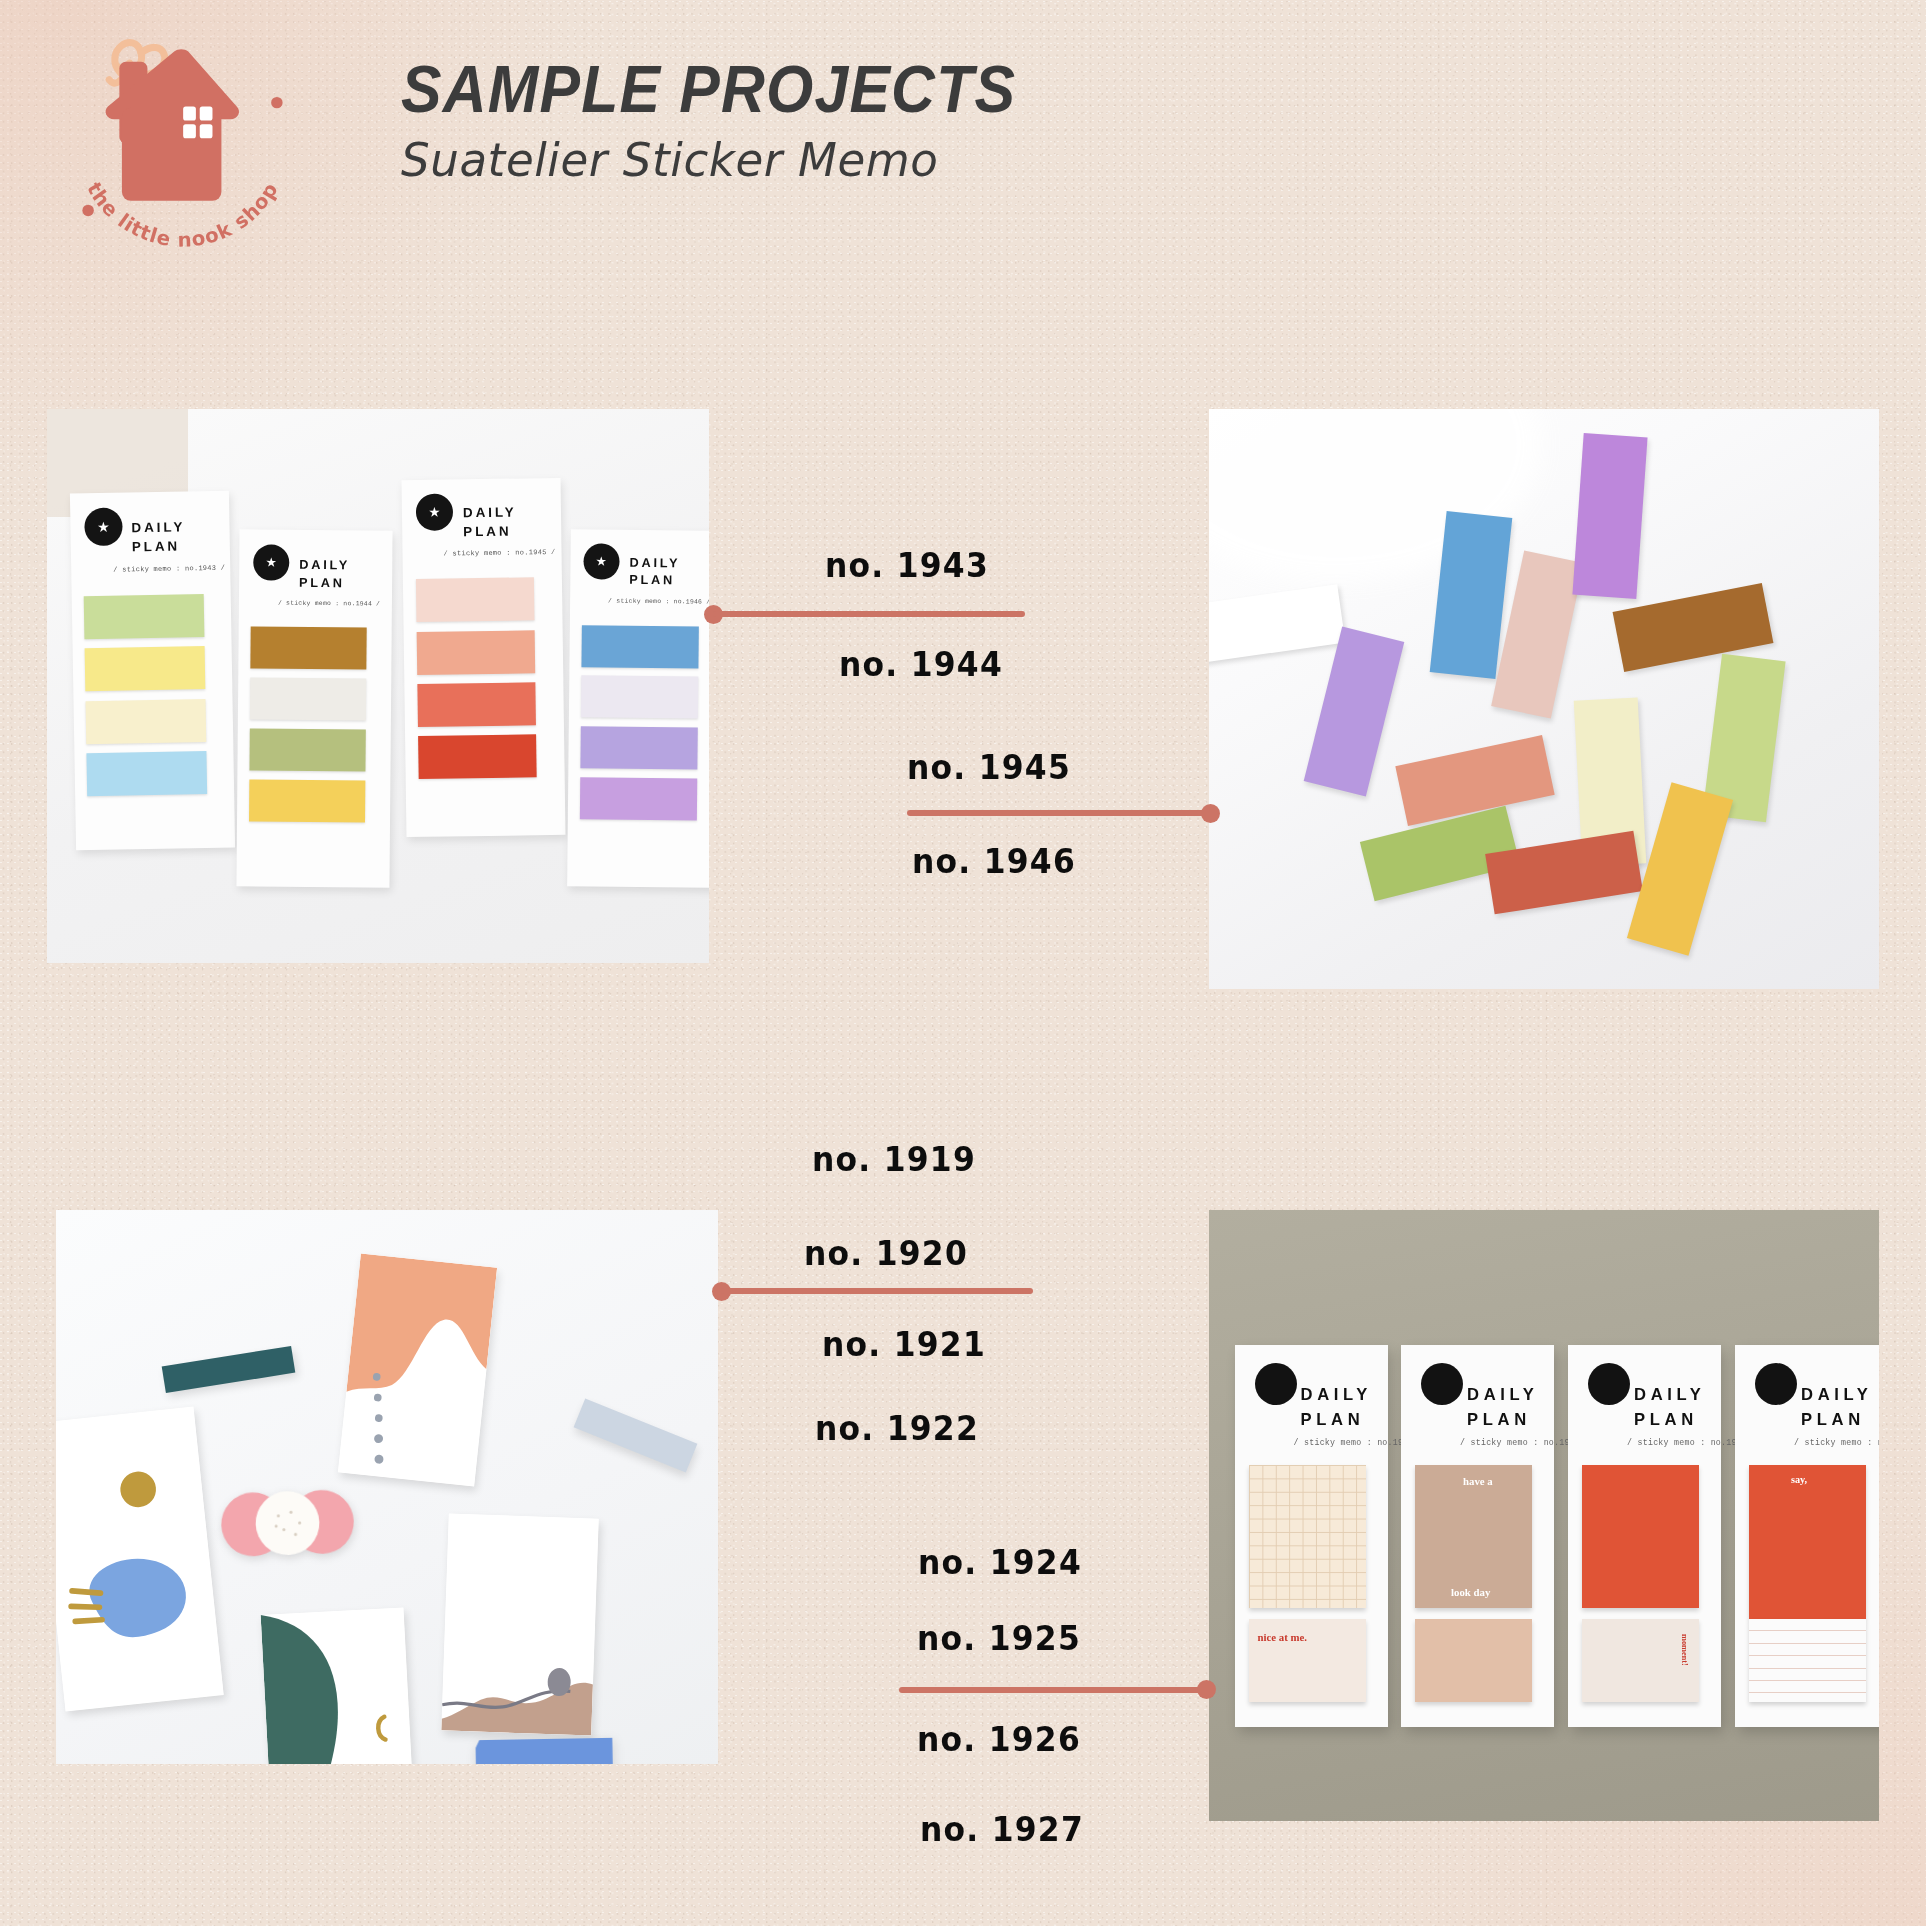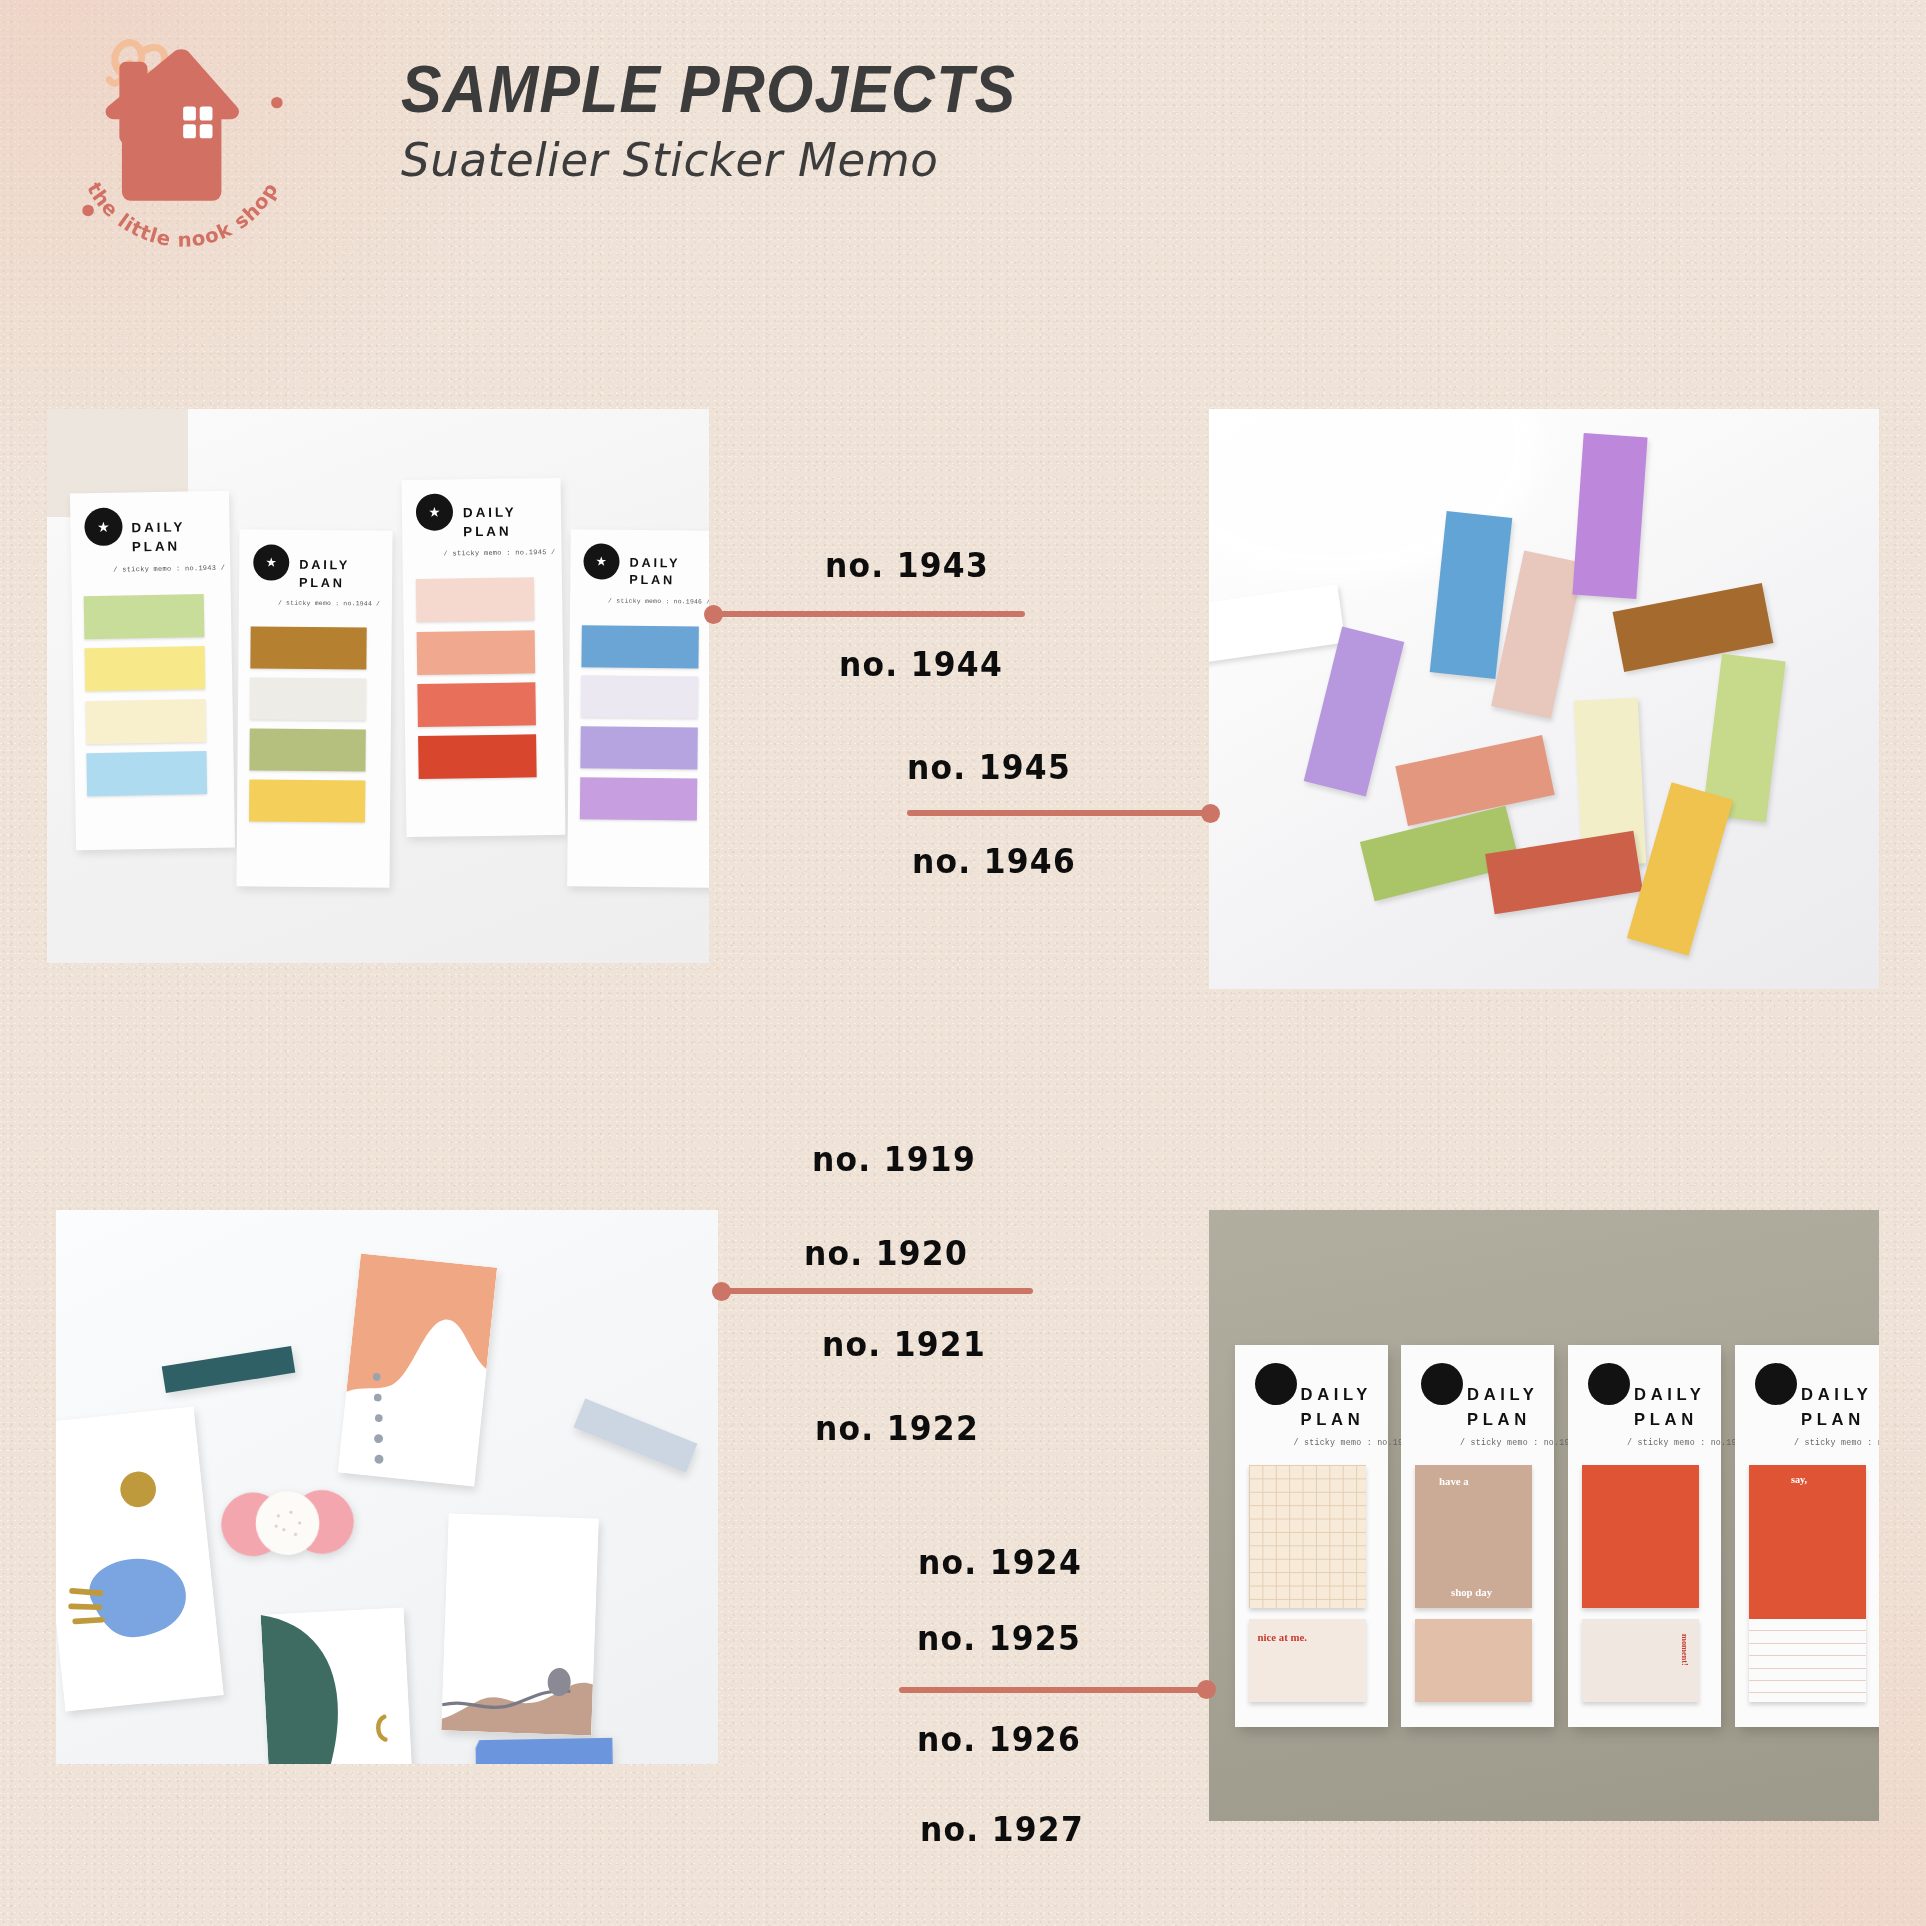--- a/index.html
+++ b/index.html
@@ -289,22 +289,22 @@
     <div class="sheet" style="left:14px;top:274px;width:117px;height:83px;background:#f3e9e1;">
       <span style="position:absolute;left:9px;top:11.5px;font-family:'Liberation Serif',serif;font-weight:700;font-size:10.8px;color:#c8392c;">nice at me.</span>
     </div>
   </div>
 
   <div class="brpack" style="left:192px;top:135px;width:153px;height:382px;">
     <div class="badge2"></div>
     <div class="ttl">DAILY<br>PLAN</div>
     <div class="sub">/ sticky memo : no.1925 /</div>
     <div class="sheet" style="left:14px;top:120px;width:117px;height:143px;background:#cbab96;">
-      <span style="position:absolute;left:24px;top:10.2px;font-family:'Liberation Serif',serif;font-weight:700;font-size:10.8px;color:#fff;">have a</span>
-      <span style="position:absolute;left:36px;bottom:10.2px;font-family:'Liberation Serif',serif;font-weight:700;font-size:10.8px;color:#fff;">shop day</span>
+      <span style="position:absolute;left:48px;top:10.2px;font-family:'Liberation Serif',serif;font-weight:700;font-size:10.8px;color:#fff;">have a</span>
+      <span style="position:absolute;left:36px;bottom:10.2px;font-family:'Liberation Serif',serif;font-weight:700;font-size:10.8px;color:#fff;">look day</span>
     </div>
     <div class="sheet" style="left:14px;top:274px;width:117px;height:83px;background:#e2bfa8;"></div>
   </div>
 
   <div class="brpack" style="left:359px;top:135px;width:153px;height:382px;">
     <div class="badge2"></div>
     <div class="ttl">DAILY<br>PLAN</div>
     <div class="sub">/ sticky memo : no.1926 /</div>
     <div class="sheet" style="left:14px;top:120px;width:117px;height:143px;background:#e05436;"></div>
     <div class="sheet" style="left:14px;top:274px;width:117px;height:83px;background:#f0e7e0;">

